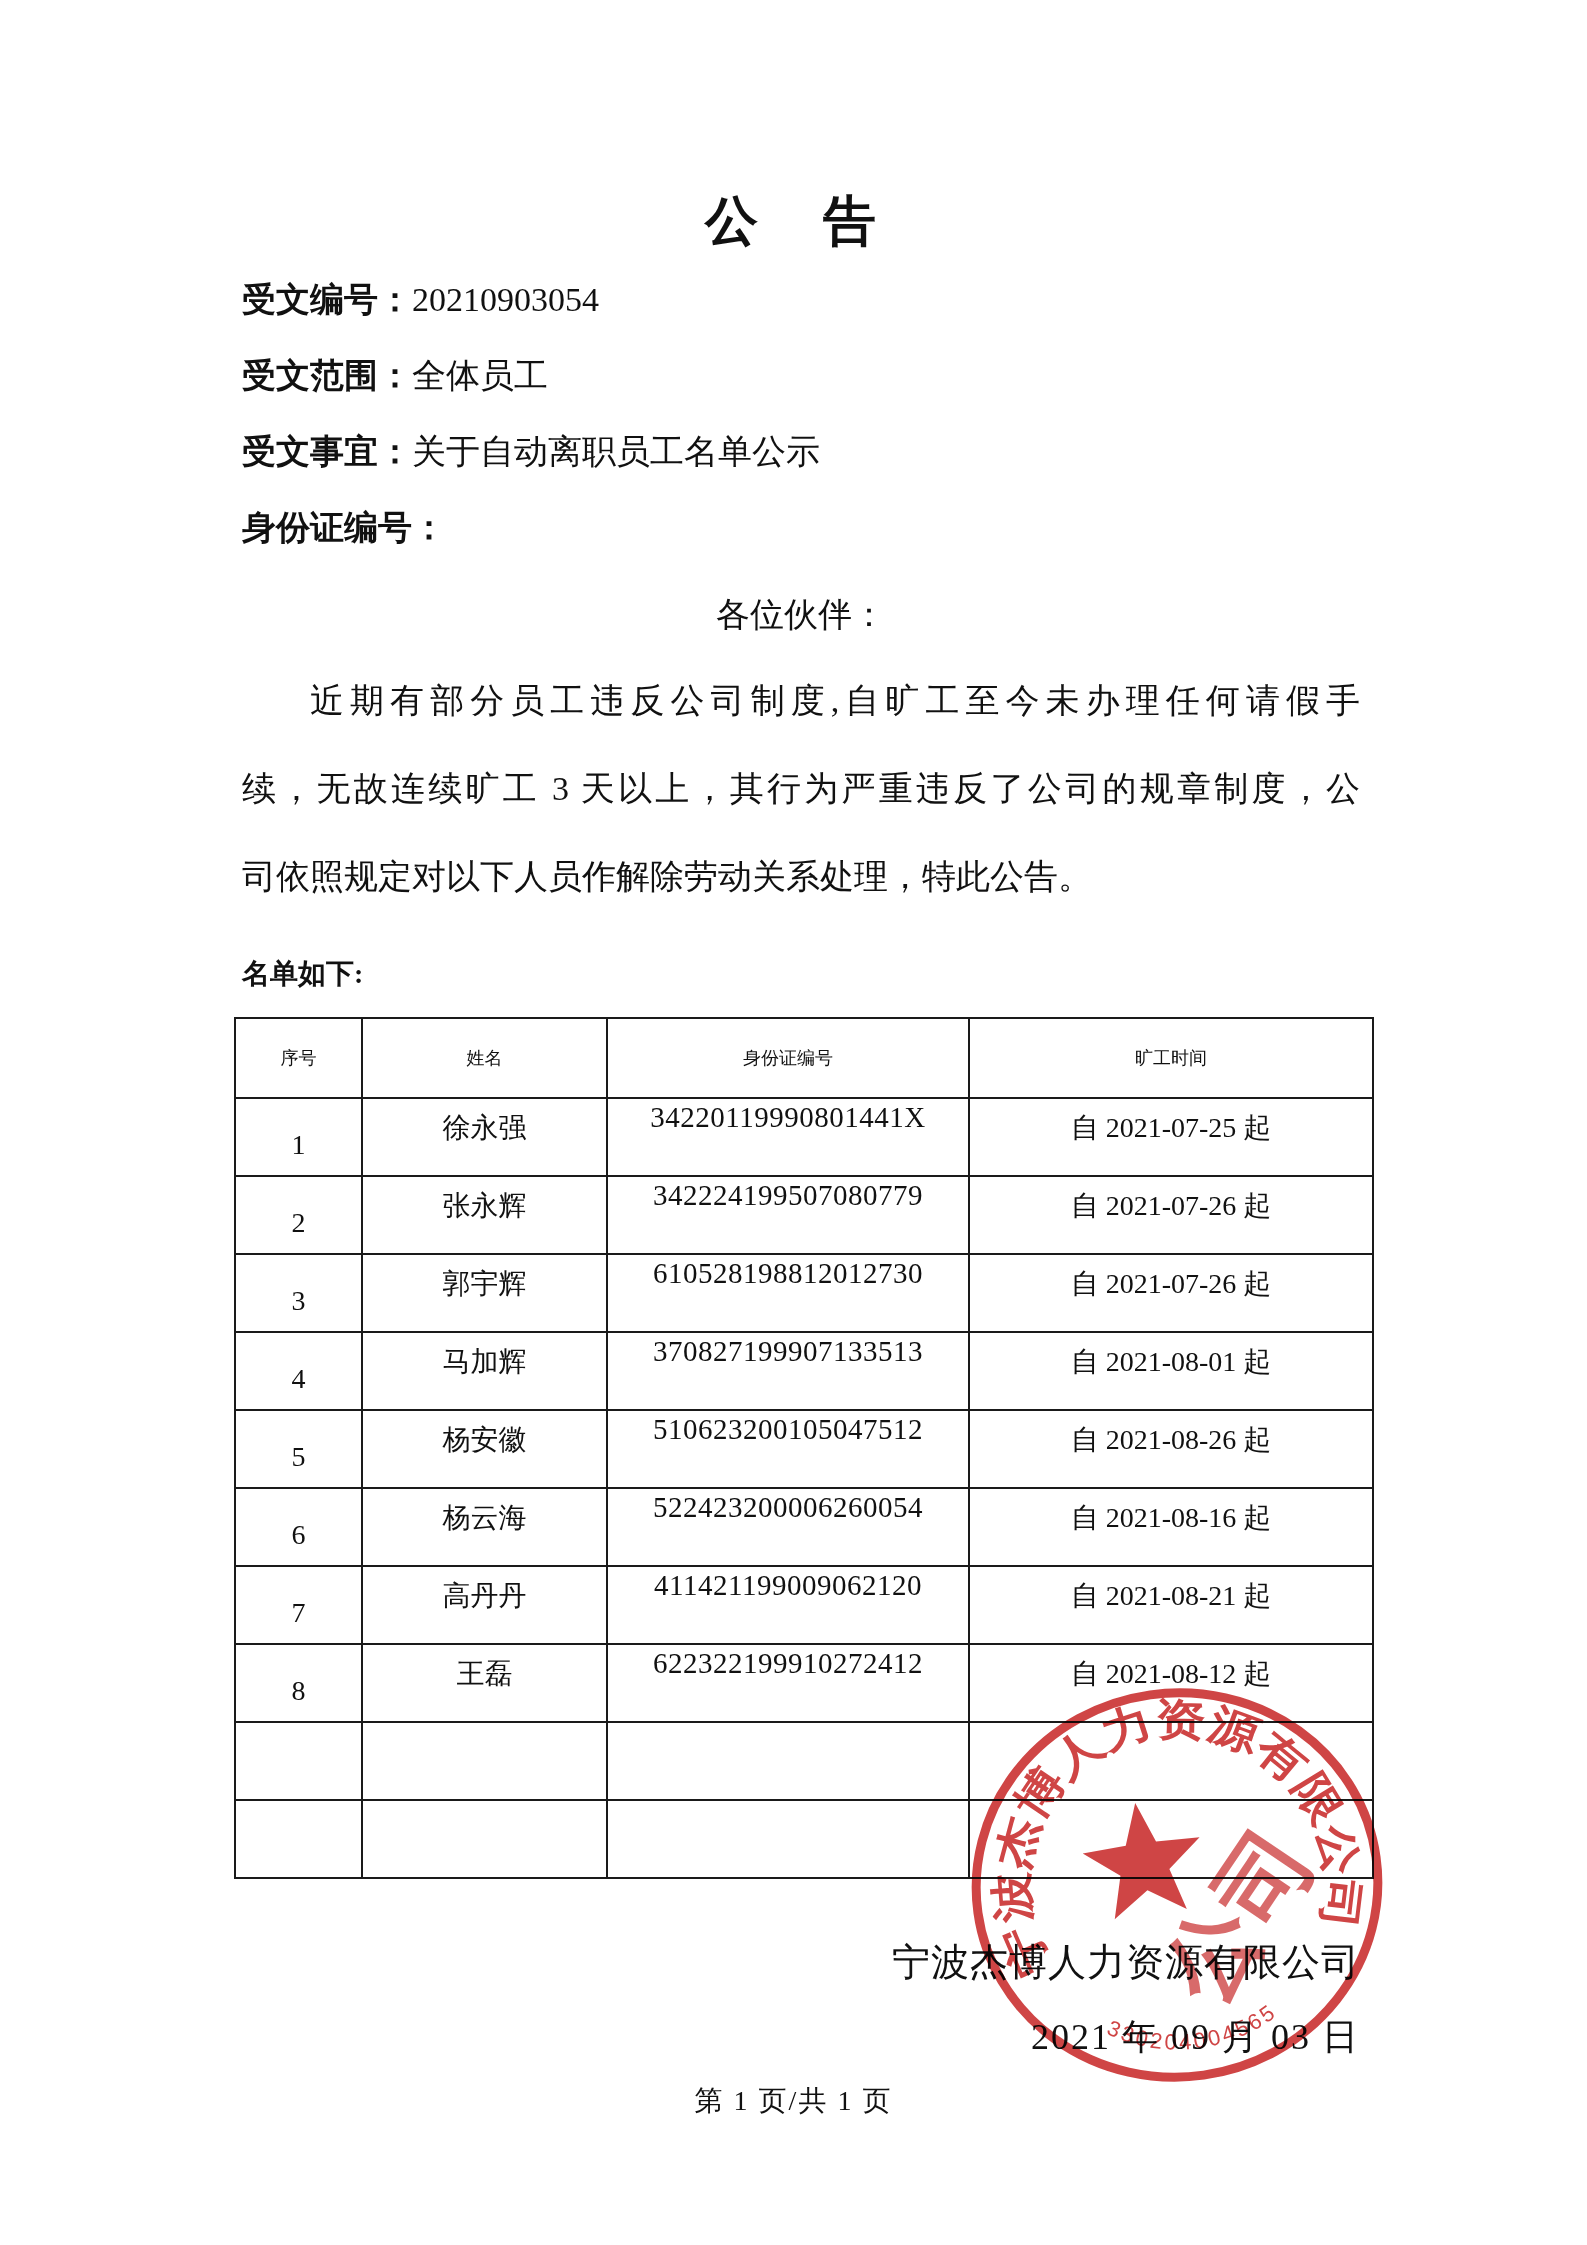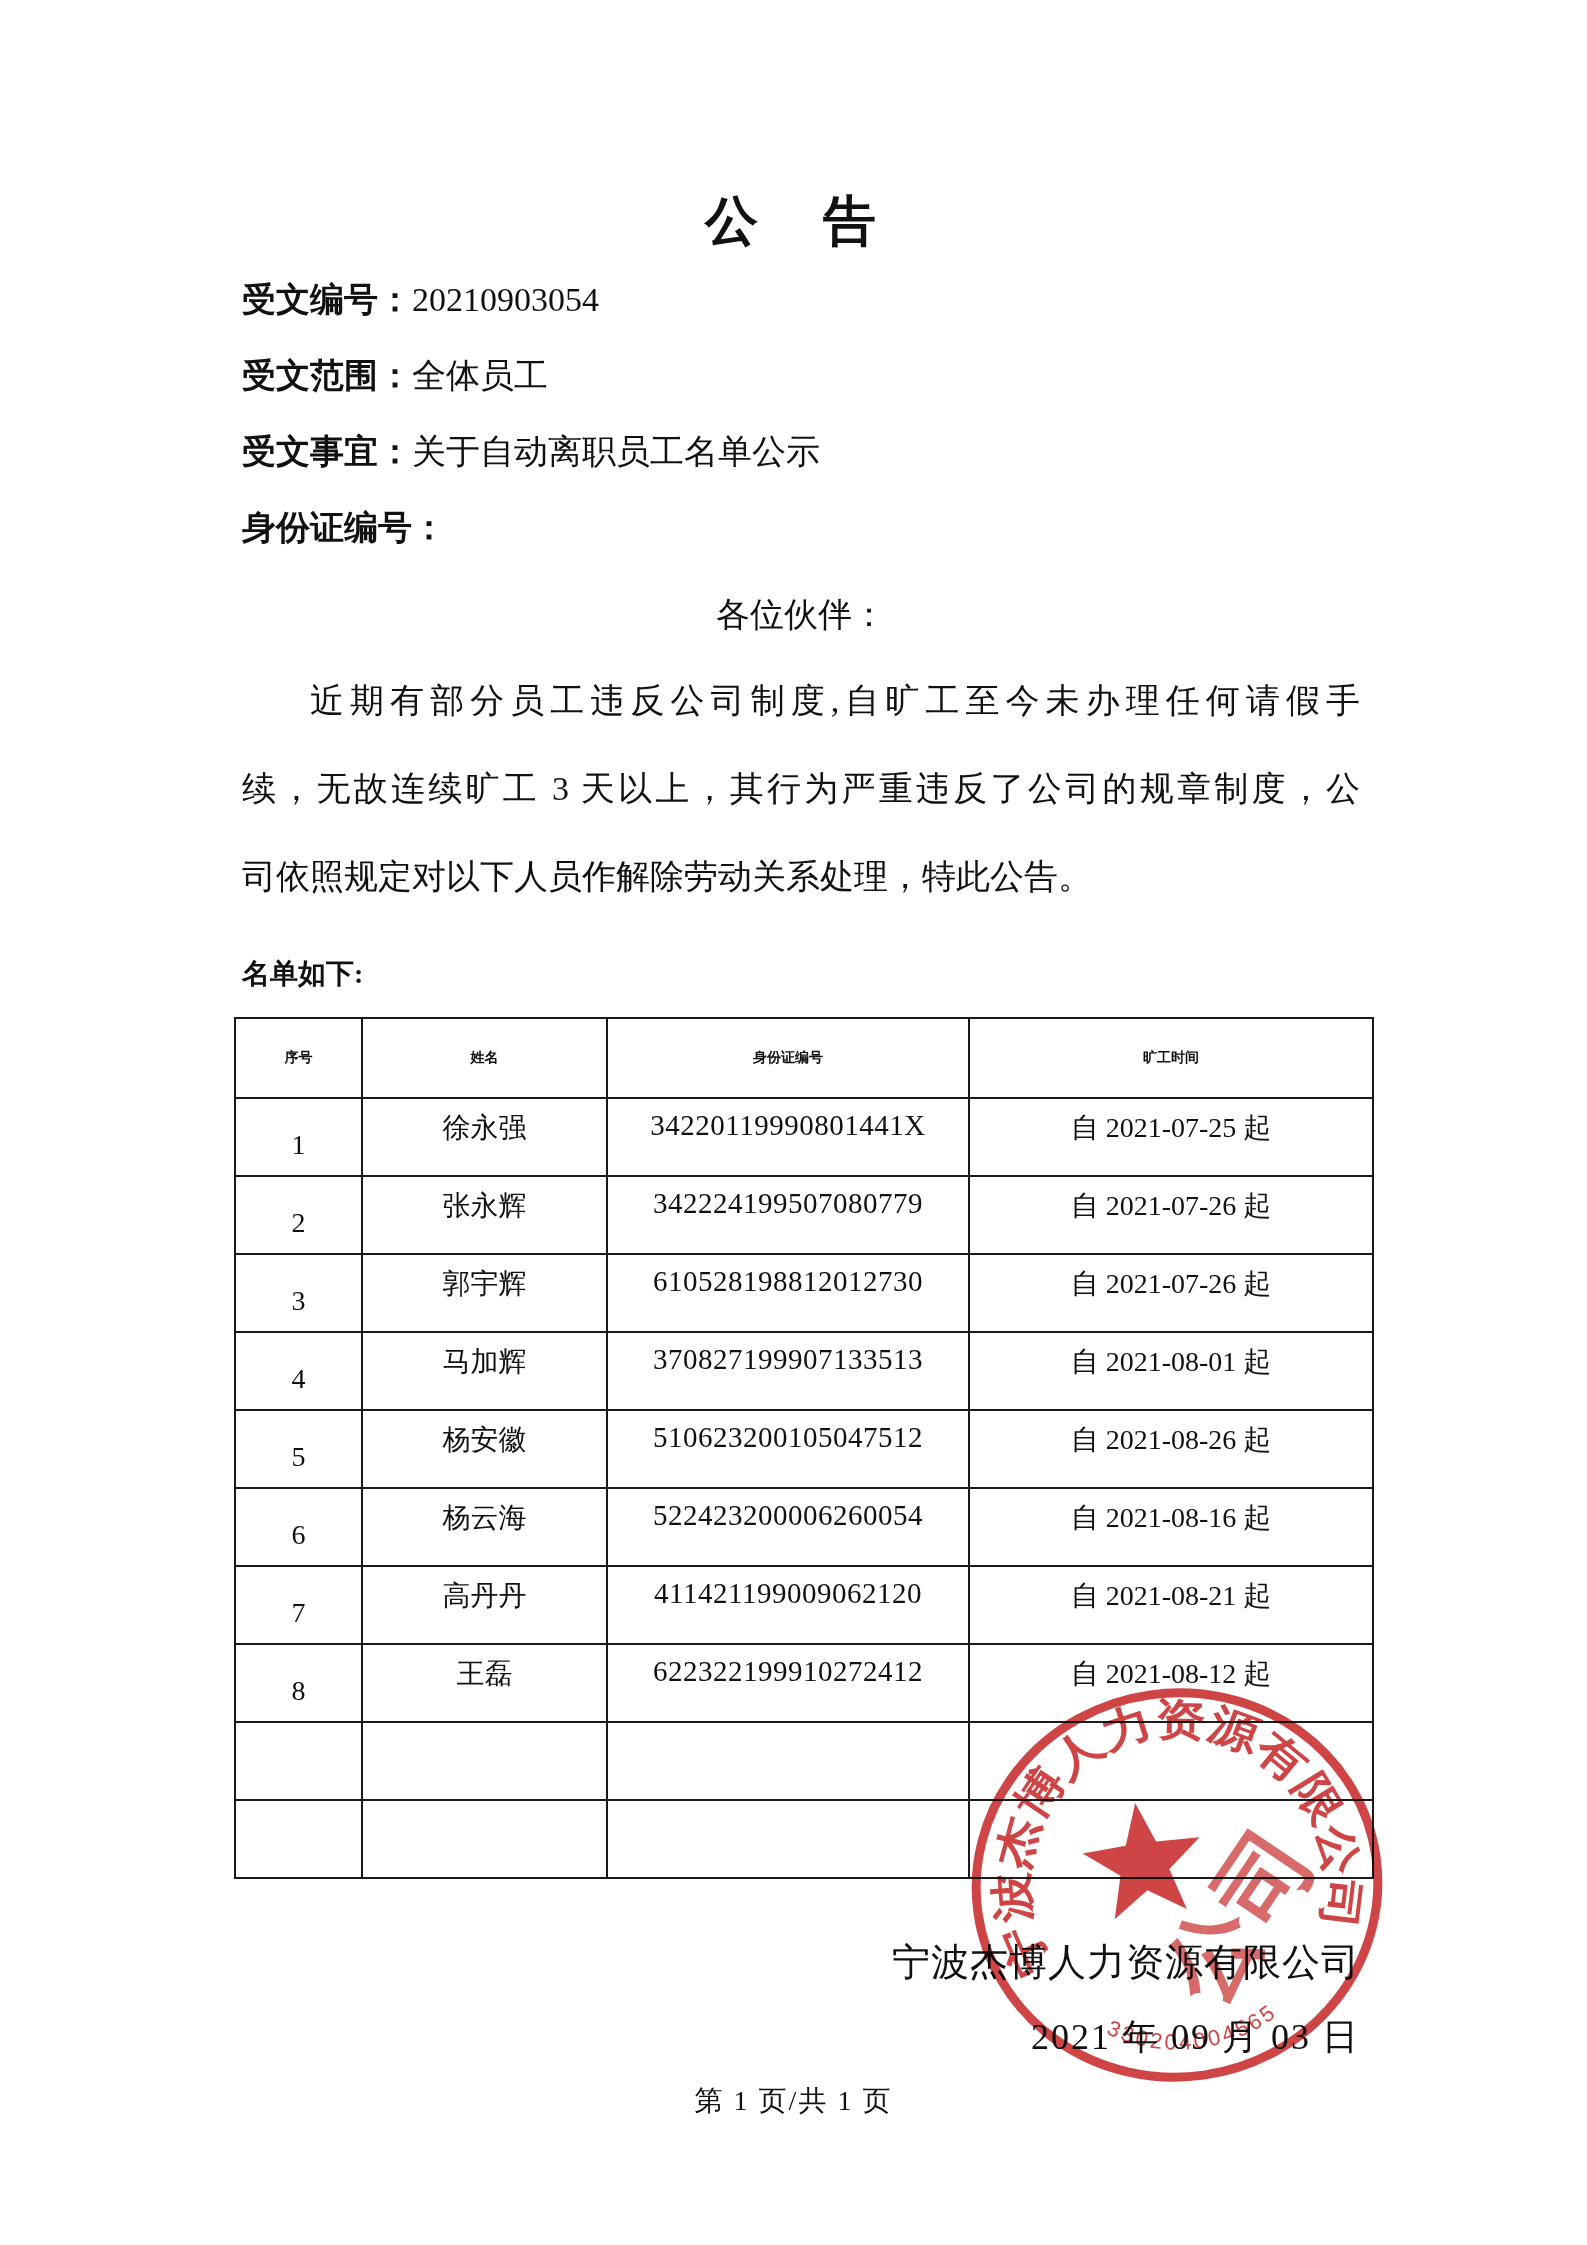--- a/index.html
+++ b/index.html
@@ -40,24 +40,24 @@
     border-collapse:collapse;
     table-layout:fixed;
   }
   table.roster th, table.roster td{
     border:2px solid #1a1a1a;
     text-align:center;
     overflow:hidden;
   }
   table.roster thead tr{height:80px;}
   table.roster tbody tr{height:78px;}
-  table.roster th{font-size:14px;font-weight:bold;vertical-align:middle;}
+  table.roster th{font-size:18px;font-weight:normal;vertical-align:middle;}
   td.no-cell{font-size:28px;vertical-align:top;padding-top:30px;}
   td.name-cell{font-size:28px;vertical-align:top;padding-top:10px;}
-  td.id-cell{font-size:29px;vertical-align:top;padding-top:10px;letter-spacing:0.5px;}
+  td.id-cell{font-size:29px;vertical-align:top;padding-top:2px;letter-spacing:0.5px;}
   td.date-cell{font-size:28px;vertical-align:top;padding-top:10px;}
   .signature{
     position:absolute;top:1942px;right:227px;
     text-align:right;
   }
   .sig-company{font-size:38px;line-height:40px;letter-spacing:1px;}
   .sig-date{font-size:36px;line-height:38px;margin-top:36px;letter-spacing:2px;}
   .page-footer{
     position:absolute;top:2082px;left:0;width:1587px;
     text-align:center;font-size:28px;letter-spacing:2px;

